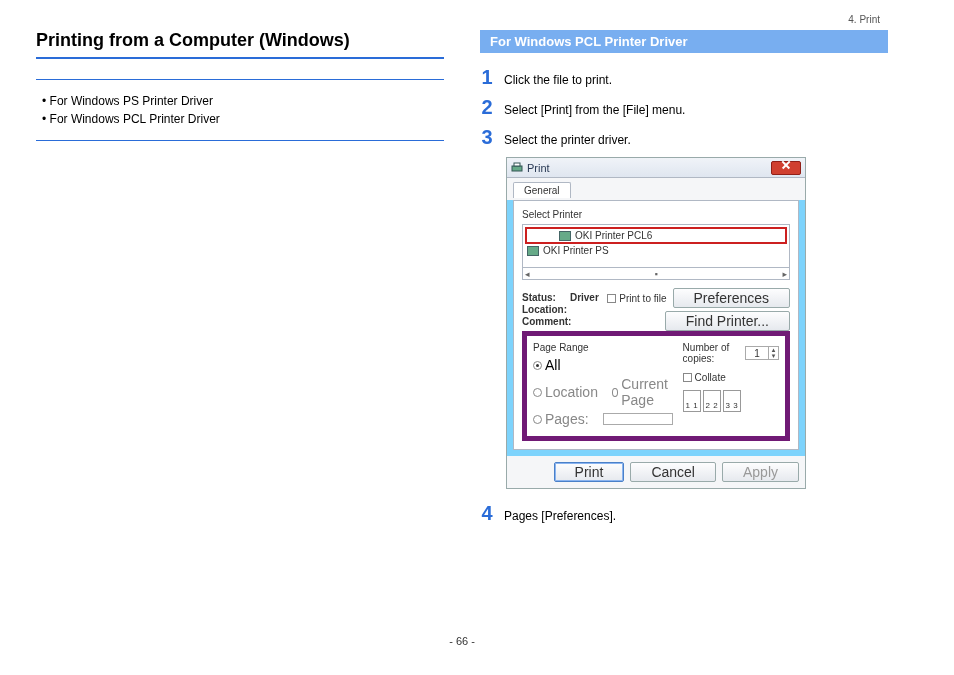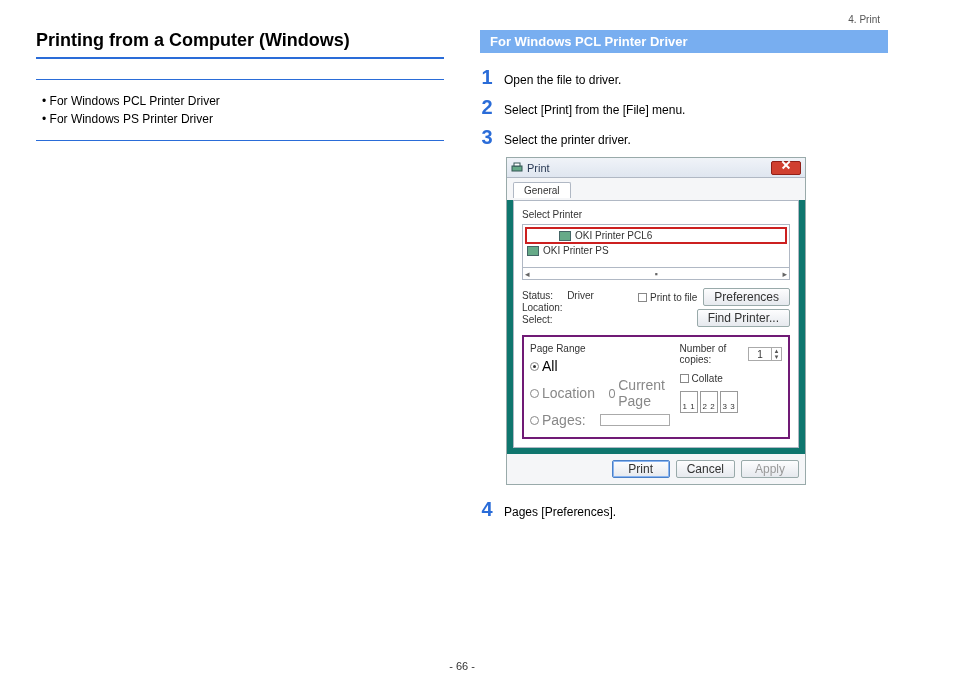--- a/index.html
+++ b/index.html
@@ -14,95 +14,95 @@
   .toc { font-size: 12px; padding: 2px 0; }
   .toc-item { margin: 4px 0 4px 6px; }
   .section-bar { background: #78aef0; color: #fff; font-weight: bold; font-size: 13px; padding: 4px 10px; margin-bottom: 14px; }
   .steps { font-size: 12px; }
   .step { display: flex; gap: 10px; margin-bottom: 10px; align-items: baseline; }
   .step-num { color: #2a6cd8; font-size: 20px; font-weight: bold; width: 14px; text-align: center; line-height: 1; }
   .step-text { padding-top: 3px; }
 
   
   .dialog-wrap { margin: 6px 0 14px 26px; }
-  .dialog { width: 300px; border: 1px solid #9aa; background: #0f766e; font-size: 10px; color: #333; }
+  .dialog { width: 300px; border: 1px solid #9aa; background: #7dd3fc; font-size: 10px; color: #333; }
   .titlebar { height: 20px; background: linear-gradient(#f0f3f8,#dfe6f0); border-bottom: 1px solid #b0b8c4; display: flex; align-items: center; padding: 0 4px; }
   .titlebar .icon { width: 12px; height: 12px; margin-right: 4px; }
   .titlebar .title { flex: 1; font-size: 11px; color: #2a3a55; }
   .titlebar .closebtn { width: 30px; height: 14px; background: #d04030; border: 1px solid #902018; position: relative; border-radius: 2px; }
   .titlebar .closebtn::before, .titlebar .closebtn::after { content:""; position:absolute; left:9px; top:2px; width:10px; height:1.5px; background:#fff; }
   .titlebar .closebtn::before { transform: rotate(45deg); }
   .titlebar .closebtn::after { transform: rotate(-45deg); }
   .tabstrip { height: 22px; padding: 4px 6px 0 6px; background: #f5f6f8; }
   .tab { display: inline-block; background: #fff; border: 1px solid #b0b8c4; border-bottom: none; padding: 2px 10px; border-radius: 2px 2px 0 0; font-size: 10px; }
   .tabbody { background: #fff; border: 1px solid #b0b8c4; margin: 0 6px 6px 6px; padding: 8px; }
   .grp-label { font-size: 10px; margin-bottom: 4px; }
   .printer-list { border: 1px solid #b0b8c4; height: 44px; padding: 2px; background: #fff; }
   .printer-row { display: flex; align-items: center; gap: 4px; font-size: 10px; padding: 1px 2px; }
   .printer-row.selected { border: 2px solid #cc2020; padding-left: 32px; }
   .printer-row .picon { width: 12px; height: 10px; background: #6a8; border:1px solid #466; }
   .hscroll { display:flex; align-items:center; justify-content:space-between; border:1px solid #b0b8c4; border-top:none; height:12px; font-size:9px; color:#666; padding:0 2px; }
   .statusline { display:flex; align-items:center; margin-top:8px; gap:4px; }
-  .statusline .labels { flex:1; }
+  .statusline .labels { flex:1;font-weight:bold; }
   .statusline .labels div { display:flex; gap:14px; font-size:10px; margin:1px 0; }
-  .btn { border:1px solid #9aa; background:linear-gradient(#fdfdfe,#e6e9ee); padding:1px 10px; font-size:12px; border-radius:2px; min-width:58px; text-align:center; }
+  .btn { border:1px solid #9aa; background:linear-gradient(#fdfdfe,#e6e9ee); padding:1px 20px; font-size:14px; border-radius:2px; min-width:58px; text-align:left; }
   .chk { display:inline-flex; align-items:center; gap:3px; font-size:10px; }
   .chk .box { width:9px; height:9px; border:1px solid #888; background:#fff; }
   .radio { display:inline-flex; align-items:center; gap:3px; font-size:14px; color:#888; }
   .radio .dot { width:9px; height:9px; border:1px solid #888; border-radius:50%; background:#fff; position:relative; }
   .radio.active { color:#000; }
   .radio.active .dot::after { content:""; position:absolute; inset:2px; background:#333; border-radius:50%; }
-  .fieldset { border:2px solid #701a75; margin-top:8px; padding:6px; position:relative; }
+  .fieldset { border:5px solid #701a75; margin-top:0; padding:6px; position:relative; }
   .range-copies { display:flex; gap:10px; }
   .range { flex:1; }
   .range-row { margin:3px 0; display:flex; gap:14px; align-items:center; }
   .pages-input { border:1px solid #aaa; height:12px; width:70px; background:#fff; }
   .copies { width:110px; }
   .copies-row { display:flex; align-items:center; gap:4px; font-size:10px; }
   .spin { display:flex; align-items:center; border:1px solid #aaa; height:14px; }
   .spin .val { width:22px; text-align:center; font-size:10px; }
   .spin .arrows { width:10px; display:flex; flex-direction:column; }
   .spin .arrows div { height:6px; border-left:1px solid #aaa; font-size:7px; line-height:6px; text-align:center; color:#555; }
   .collate-pages { display:flex; gap:2px; margin-top:6px; }
   .cp { width:18px; height:22px; border:1px solid #999; background:#fff; position:relative; font-size:8px; }
   .cp::before { content:""; position:absolute; left:3px; top:3px; right:-3px; bottom:-3px; border:1px solid #bbb; background:#fff; z-index:-1; }
   .cp span { position:absolute; bottom:1px; left:2px; }
   .cp span.r { right:2px; left:auto; }
   .dialog-buttons { display:flex; justify-content:flex-end; gap:6px; padding:6px; background:#f5f6f8; }
   .dialog-buttons .btn.primary { border-color:#4a80c8; box-shadow:0 0 0 1px #8ab4f0 inset; }
   .dialog-buttons .btn.disabled { color:#999; }
-  .pagefoot { position:absolute; bottom:3px; left:0; right:0; text-align:center; font-size:11px; color:#333; }
+  .pagefoot { position:absolute; bottom:28px; left:0; right:0; text-align:center; font-size:11px; color:#333; }
 </style>
 </head>
 <body>
 
 <div class="page">
   <div class="breadcrumb">4. Print</div>
 
   <div class="columns">
 
     <div class="col">
       <div class="page-title">Printing from a Computer (Windows)</div>
       <div class="rule-blue"></div>
 
       <div class="rule-thin"></div>
       <div class="toc">
+        <div class="toc-item">• <span>For Windows PS Printer Driver</span></div>
         <div class="toc-item">• <span>For Windows PCL Printer Driver</span></div>
-        <div class="toc-item">• <span>For Windows PS Printer Driver</span></div>
       </div>
       <div class="rule-thin"></div>
     </div>
 
     <div class="col">
       <div class="section-bar">For Windows PCL Printer Driver</div>
 
       <div class="steps">
         <div class="step">
           <div class="step-num">1</div>
-          <div class="step-text">Open the file to driver.</div>
+          <div class="step-text">Click the file to print.</div>
         </div>
         <div class="step">
           <div class="step-num">2</div>
           <div class="step-text">Select [Print] from the [File] menu.</div>
         </div>
         <div class="step">
           <div class="step-num">3</div>
           <div class="step-text">Select the printer driver.</div>
         </div>
       </div>
@@ -141,21 +141,21 @@
             <div class="statusline">
               <div class="labels">
                 <div>
                     <span>Status:</span>
                     <span>Driver</span>
                   </div>
                 <div>
                     <span>Location:</span>
                   </div>
                 <div>
-                    <span>Select:</span>
+                    <span>Comment:</span>
                   </div>
               </div>
               <div style="display:flex;flex-direction:column;gap:3px;align-items:flex-end">
                 <div style="display:flex;gap:6px;align-items:center">
                   <label class="chk">
                       <span class="box"></span>
                       <span>Print to file</span>
                     </label>
                   <div class="btn">Preferences</div>
                 </div>

